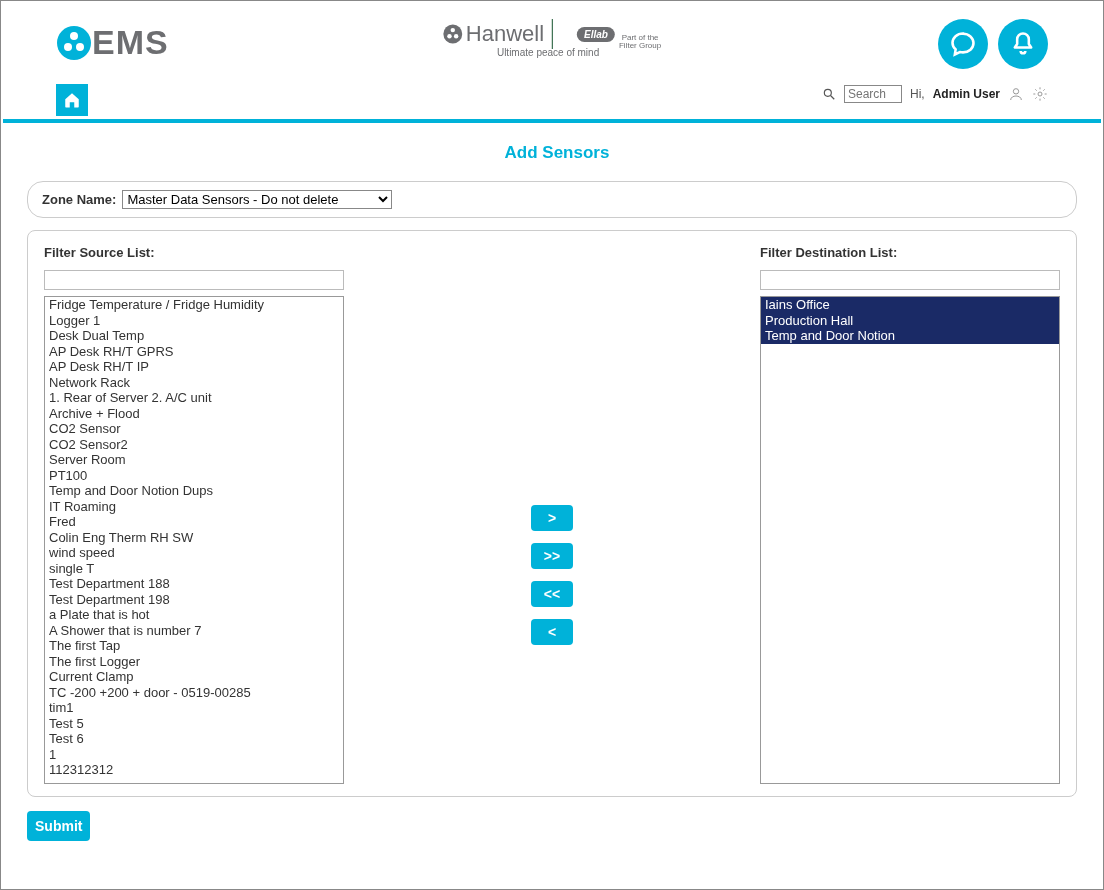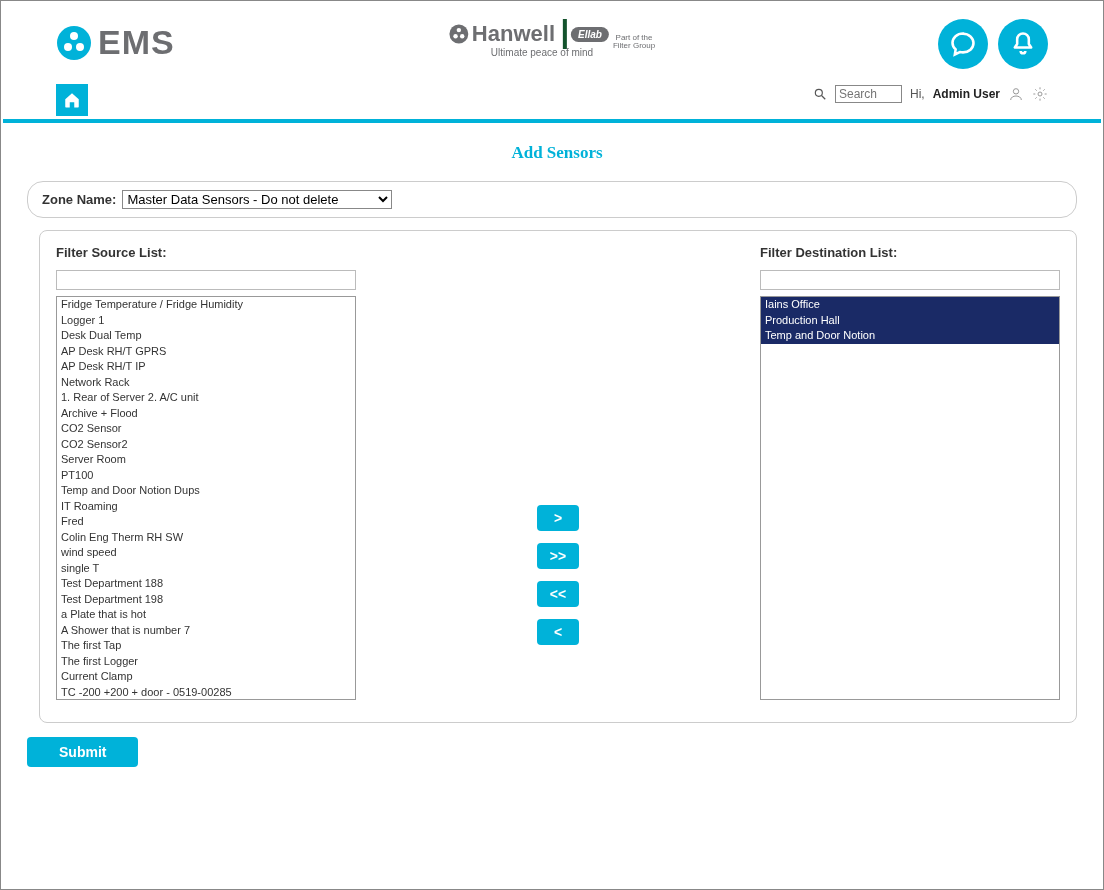--- a/index.html
+++ b/index.html
@@ -31,39 +31,38 @@
     top: 22px;
     display: flex;
     align-items: center;
     color: #00B2D9;
   }
   .logo-ems-text {
     font-size: 34px;
     font-weight: bold;
     color: #6d6e71;
     letter-spacing: 1px;
-    margin-left: 6px;
   }
   .ems-circle { width: 36px; height: 36px; }
   .logo-center {
     position: absolute;
     left: 50%;
     transform: translateX(-50%);
     top: 18px;
     text-align: center;
   }
   .hanwell-row { display: flex; align-items: center; justify-content: center; }
   .brand-circle { width: 20px; height: 20px; fill: #6d6e71; margin-right: 3px; }
-  .hanwell-text { font-size: 22px; font-weight: bold; color: #6d6e71; }
+  .hanwell-text { font-size: 22px; font-weight: normal; color: #6d6e71; }
   .ellab-badge {
     display: inline-flex;
     align-items: center;
     margin-left: 8px;
-    border-left: 4px solid #14532d;
-    padding-left: 4px;
+    border-left: 1px solid #14532d;
+    padding-left: 24px;
     height: 30px;
   }
   .ellab-oval {
     background: #6d6e71;
     color: #fff;
     border-radius: 10px;
     font-size: 10px;
     font-style: italic;
     padding: 2px 7px;
     font-weight: bold;
@@ -102,83 +101,82 @@
     right: 55px;
     top: 4px;
     display: flex;
     align-items: center;
     gap: 8px;
     font-size: 12px;
     color: #555;
   }
   .search-ico { width: 14px; height: 14px; fill: #555; }
   .search-box {
-    width: 67px;
+    width: 58px;
     border: 1px solid #888;
     font-size: 12px;
     padding: 1px 3px;
     color: #888;
   }
   .user-name { font-weight: bold; color: #222; }
   .small-ico { width: 16px; height: 16px; fill: none; stroke: #999; stroke-width: 1.5; }
   
   .blue-divider {
     height: 4px;
     background: #00B2D9;
     margin: 0 2px;
   }
   
   .page-title {
     text-align: center;
     color: #00B2D9;
     font-size: 17px;
     font-weight: bold;
     padding: 20px 0 18px 10px;
-    font-family: Liberation Serif, serif;
   }
   
   .panel {
     border: 1px solid #ccc;
     border-radius: 16px;
     margin: 0 26px 12px 26px;
     padding: 8px 14px;
   }
   .zone-panel { display: flex; align-items: center; gap: 6px; }
   .zone-label { font-weight: bold; font-size: 13px; }
   .zone-select {
     font-size: 13px;
     width: 270px;
     border: 1px solid #888;
     background: #fff;
   }
   
   .lists-panel {
     border: 1px solid #ccc;
     border-radius: 8px;
-    margin: 0 26px 14px 38px;
-    padding: 14px 16px 22px 16px;
+    margin: 0 26px 14px 26px;
+    padding: 14px 16px 12px 16px;
     display: flex;
     align-items: flex-start;
   }
   .list-col { width: 300px; }
   .list-label { font-weight: bold; font-size: 13px; margin-bottom: 10px; }
   .filter-input {
     width: 300px;
     border: 1px solid #bbb;
     height: 20px;
     margin-bottom: 6px;
     font-size: 12px;
     padding: 0 4px;
   }
   .listbox {
     width: 300px;
-    height: 404px;
+    height: 488px;
     border: 1px solid #999;
     overflow-y: scroll;
-    font-size: 11px;
+    font-size: 13px;
     background: #fff;
   }
   .listbox .opt {
     padding: 0px 4px;
     line-height: 15.5px;
     white-space: nowrap;
     cursor: default;
   }
   .listbox .opt.selected {
     background: #1a2a66;
@@ -205,21 +203,21 @@
   }
   .dest-col { width: 300px; }
   
   .submit-row { padding: 0 26px; }
   .submit-btn {
     background: #00B2D9;
     border: none;
     color: #fff;
     font-weight: bold;
     font-size: 14px;
-    padding: 7px 32px;
+    padding: 7px 8px;
     border-radius: 4px;
     cursor: pointer;
   }
 </style>
 </head>
 <body>
 
 <div class="app-frame">
 
   <div class="header">

